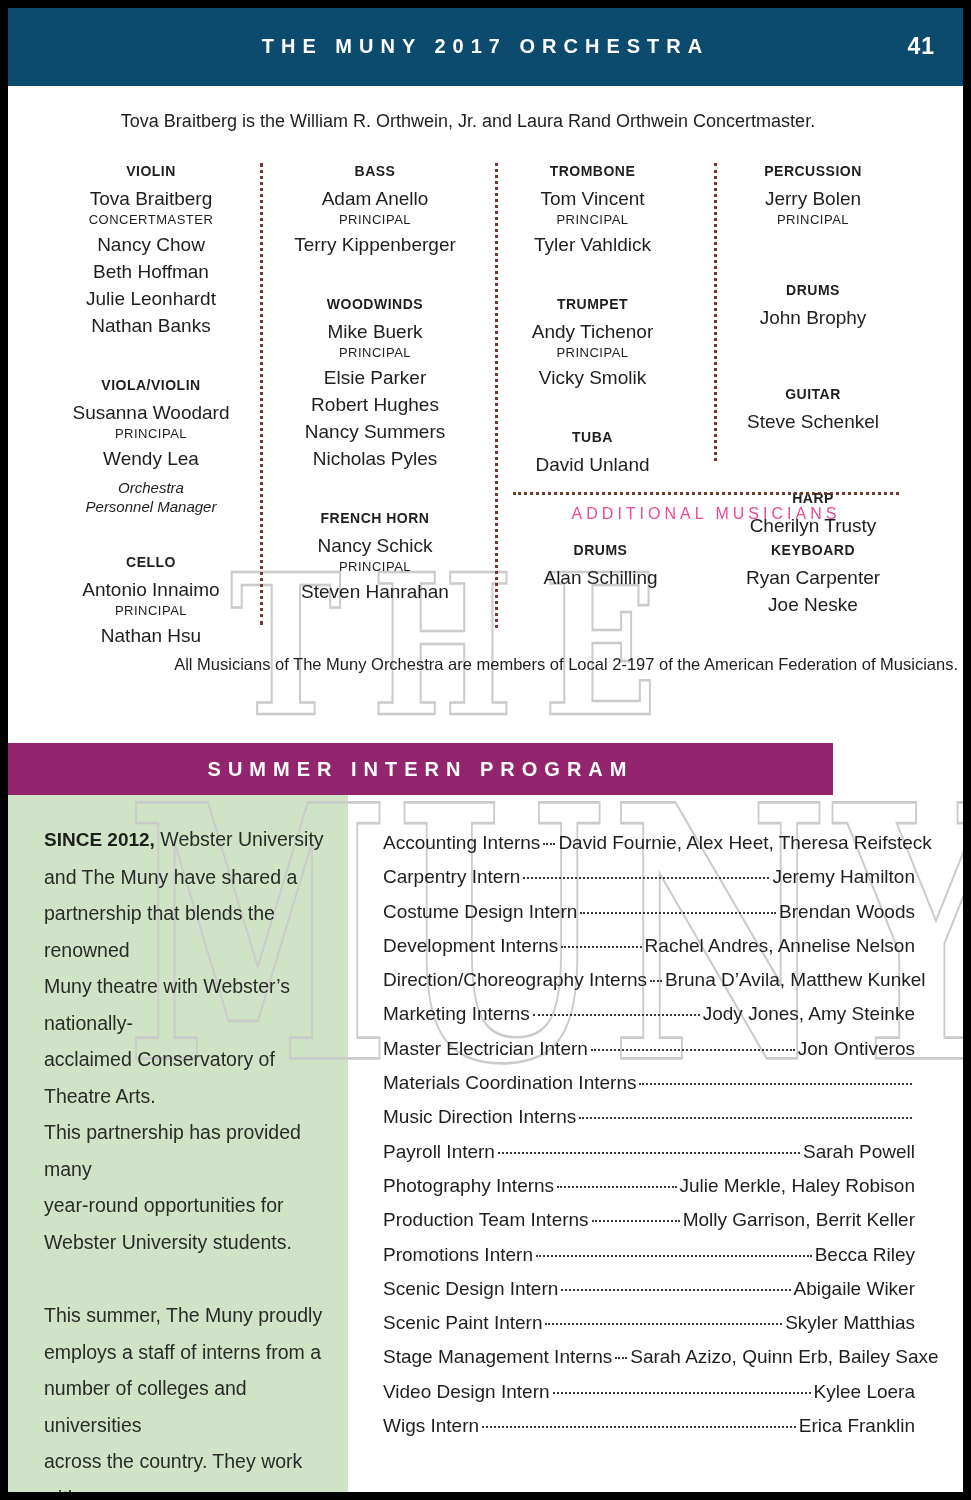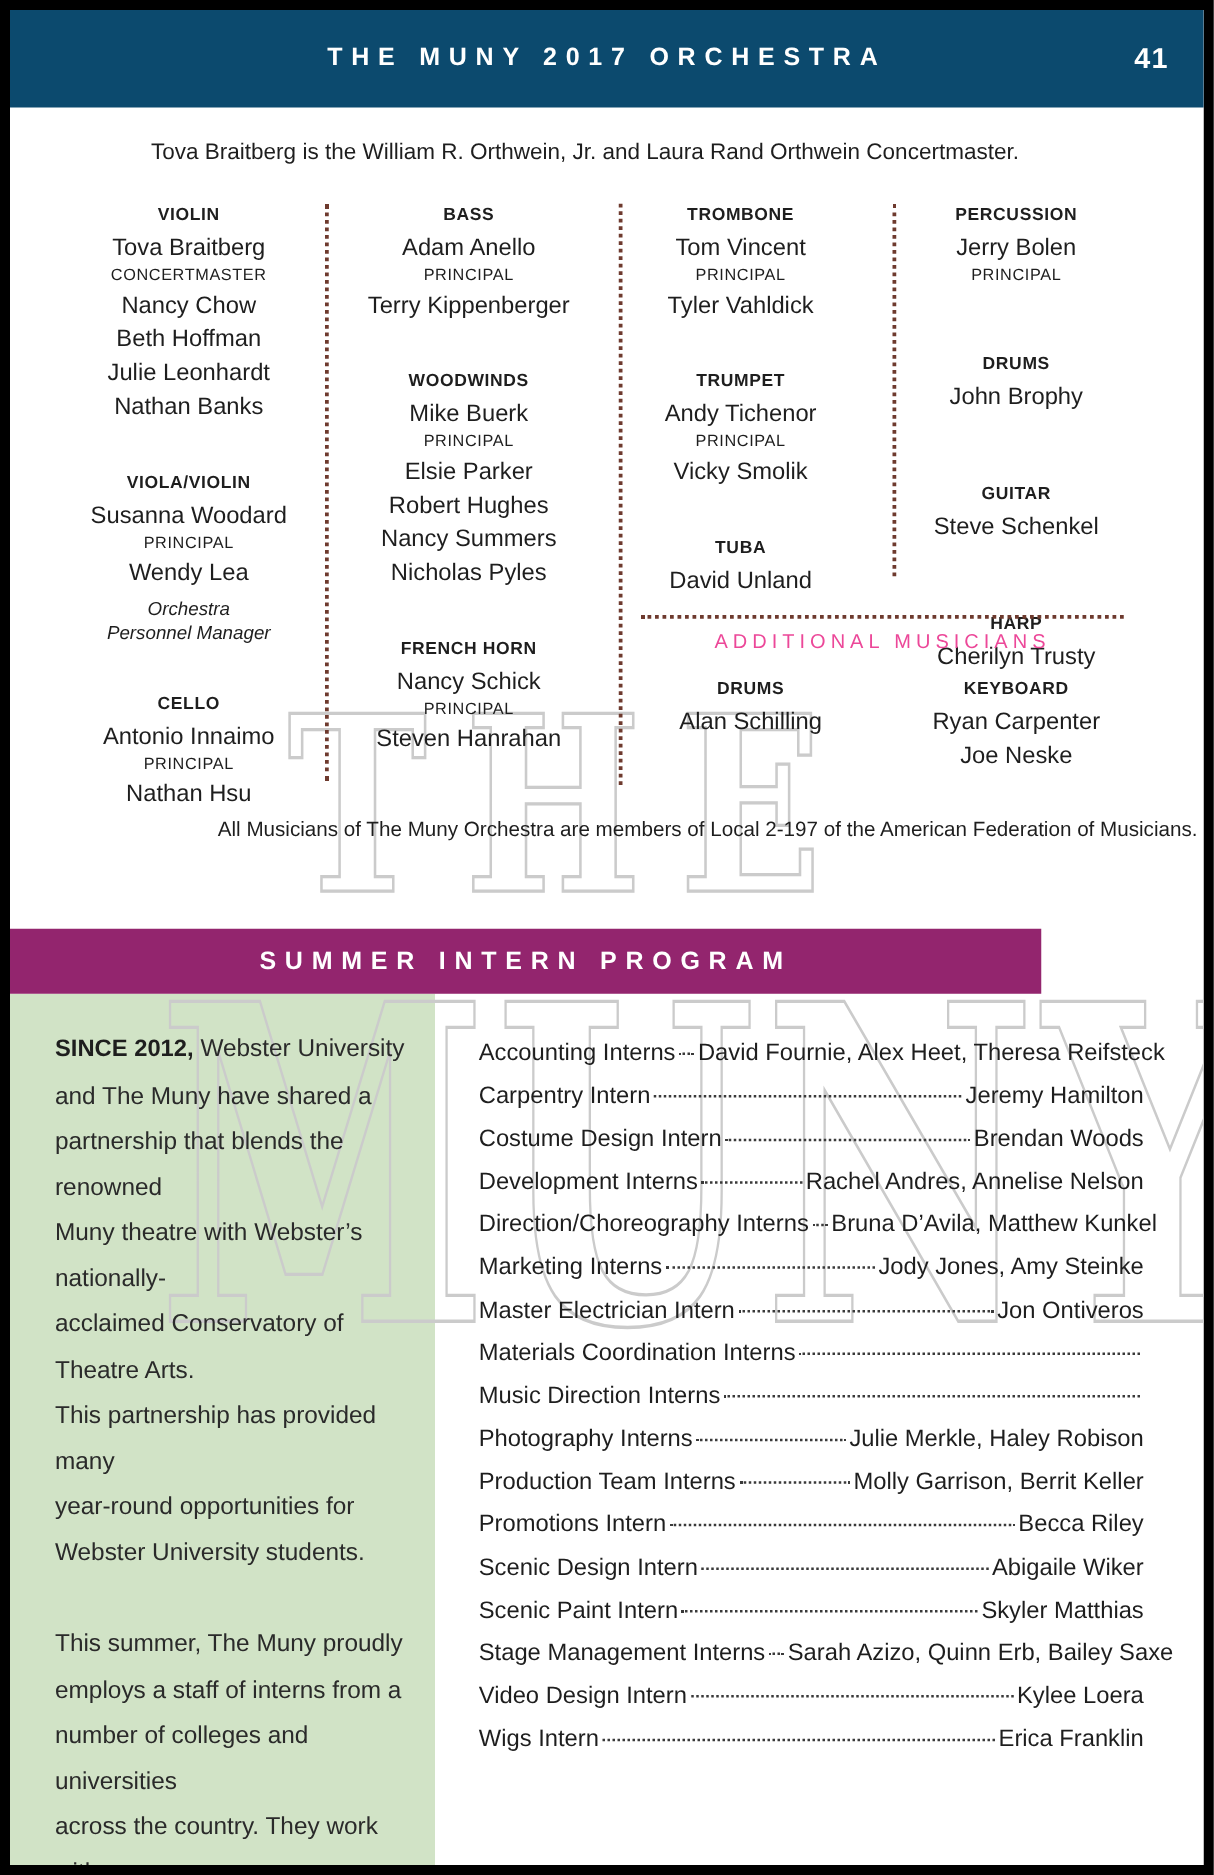--- a/index.html
+++ b/index.html
@@ -251,20 +251,25 @@
       </div>
       <div class="i-row">
         <span class="i-label">Materials Coordination Interns</span>
         <span class="i-leader"></span>
       </div>
       <div class="i-row">
         <span class="i-label">Music Direction Interns</span>
         <span class="i-leader"></span>
       </div>
       <div class="i-row">
+        <span class="i-label">Payroll Intern</span>
+        <span class="i-leader"></span>
+        <span class="i-value">Sarah Powell</span>
+      </div>
+      <div class="i-row">
         <span class="i-label">Photography Interns</span>
         <span class="i-leader"></span>
         <span class="i-value">Julie Merkle, Haley Robison</span>
       </div>
       <div class="i-row">
         <span class="i-label">Production Team Interns</span>
         <span class="i-leader"></span>
         <span class="i-value">Molly Garrison, Berrit Keller</span>
       </div>
       <div class="i-row">

